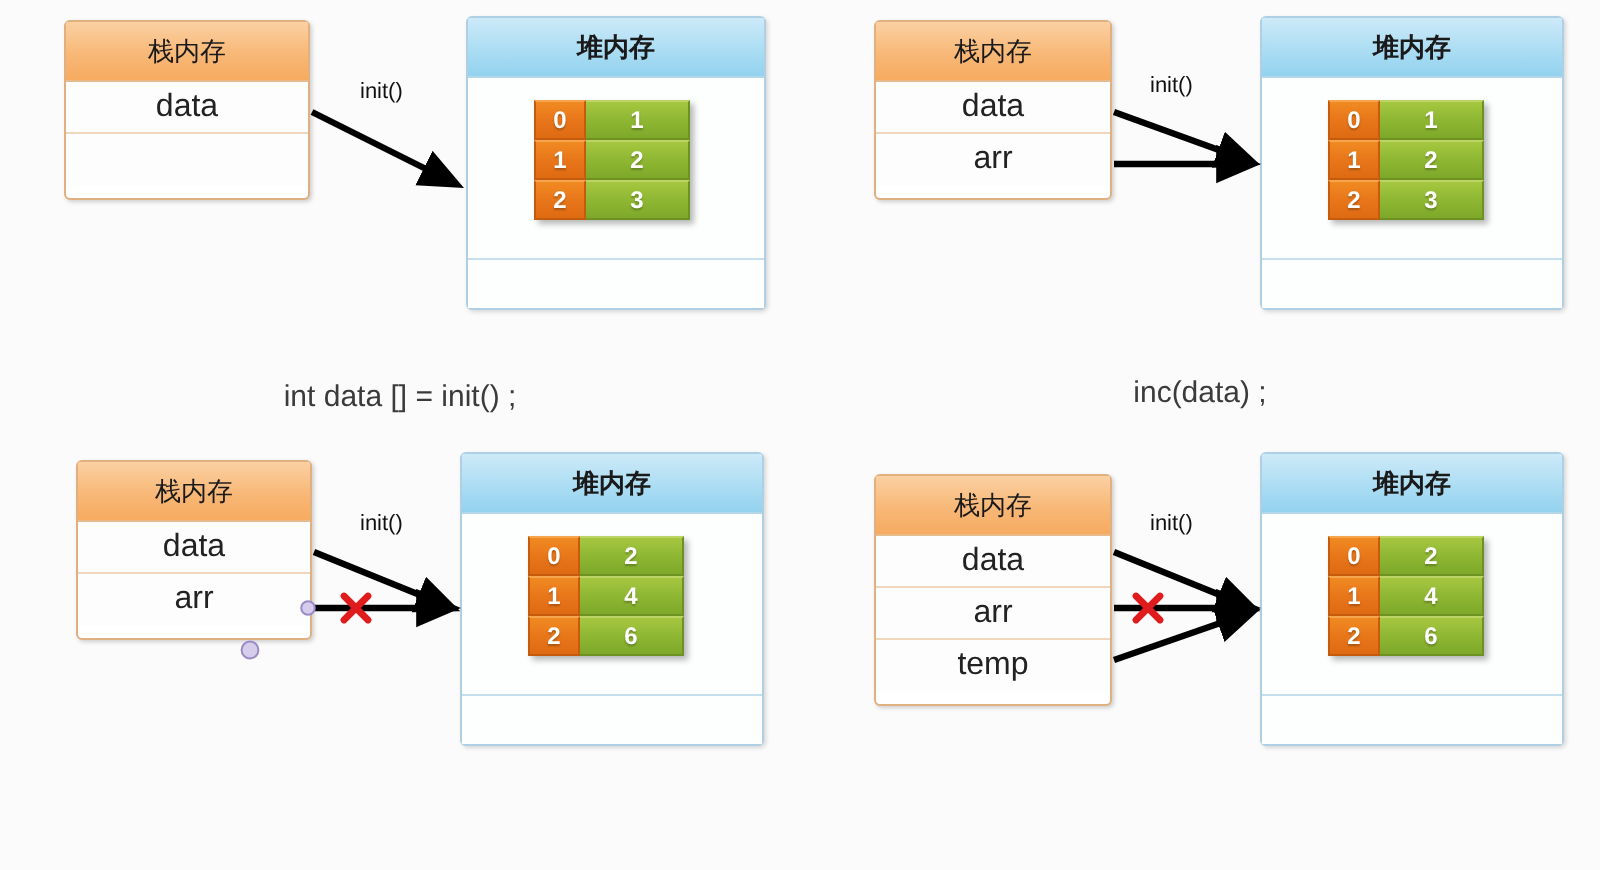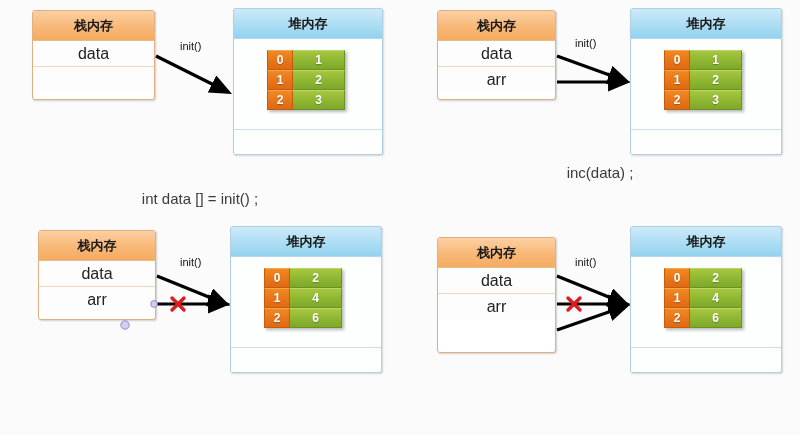--- a/index.html
+++ b/index.html
@@ -19,21 +19,21 @@
   .stack-box{
     position:absolute;
     border:1px solid #e0b080;
     border-radius:3px;
     background:#ffffff;
     box-shadow:1px 1px 2px rgba(0,0,0,.18);
     box-sizing:border-box;
   }
   .stack-head{
     height:30px;line-height:30px;text-align:center;
-    font-weight:bold;font-size:13px;color:#1a1a1a;
+    font-weight:normal;font-size:13px;color:#1a1a1a;
     background:linear-gradient(to bottom,#fbd0a3 0%,#f8b877 55%,#f6ab60 100%);
     border-bottom:1px solid #e8bb8c;
     box-sizing:border-box;
   }
   .stack-row{
     height:26px;line-height:26px;text-align:center;
     font-size:16px;color:#222;
     border-bottom:1px solid #f0d8bd;
     background:#fdfdfd;
     box-sizing:border-box;
@@ -183,21 +183,21 @@
   <svg class="overlay" viewBox="0 0 400 217">
     <defs>
       <marker id="ah1" markerWidth="7" markerHeight="7" refX="5.6" refY="3" orient="auto">
         <path d="M0,0 L7,3 L0,6 z" fill="#000"></path>
       </marker>
     </defs>
     <line x1="157" y1="56" x2="226" y2="81" stroke="#000" stroke-width="3.2" marker-end="url(#ah1)"></line>
     <line x1="157" y1="82" x2="226" y2="82" stroke="#000" stroke-width="3.2" marker-end="url(#ah1)"></line>
   </svg>
 
-  <div class="caption" style="top:164px;">inc(data) ;</div>
+  <div class="caption" style="top:188px;">inc(data) ;</div>
 </div>
 
 <div class="panel" id="panel-2">
 
   <div class="stack-box" style="left:38px;top:12px;width:118px;height:90px;">
     <div class="stack-head">栈内存</div>
     <div class="stack-row">data</div>
     <div class="stack-row">arr</div>
   </div>
 
@@ -243,20 +243,21 @@
   </svg>
 
 </div>
 
 <div class="panel" id="panel-3">
 
   <div class="stack-box" style="left:37px;top:19px;width:119px;height:116px;">
     <div class="stack-head">栈内存</div>
     <div class="stack-row">data</div>
     <div class="stack-row">arr</div>
+    <div class="stack-row">temp</div>
   </div>
 
   <div class="heap-box" style="left:230px;top:8px;width:152px;height:147px;">
     <div class="heap-head">堆内存</div>
     <div class="heap-body">
       <div class="array">
         <div class="arr-row">
           <div class="arr-idx">0</div>
           <div class="arr-val">2</div>
         </div>

